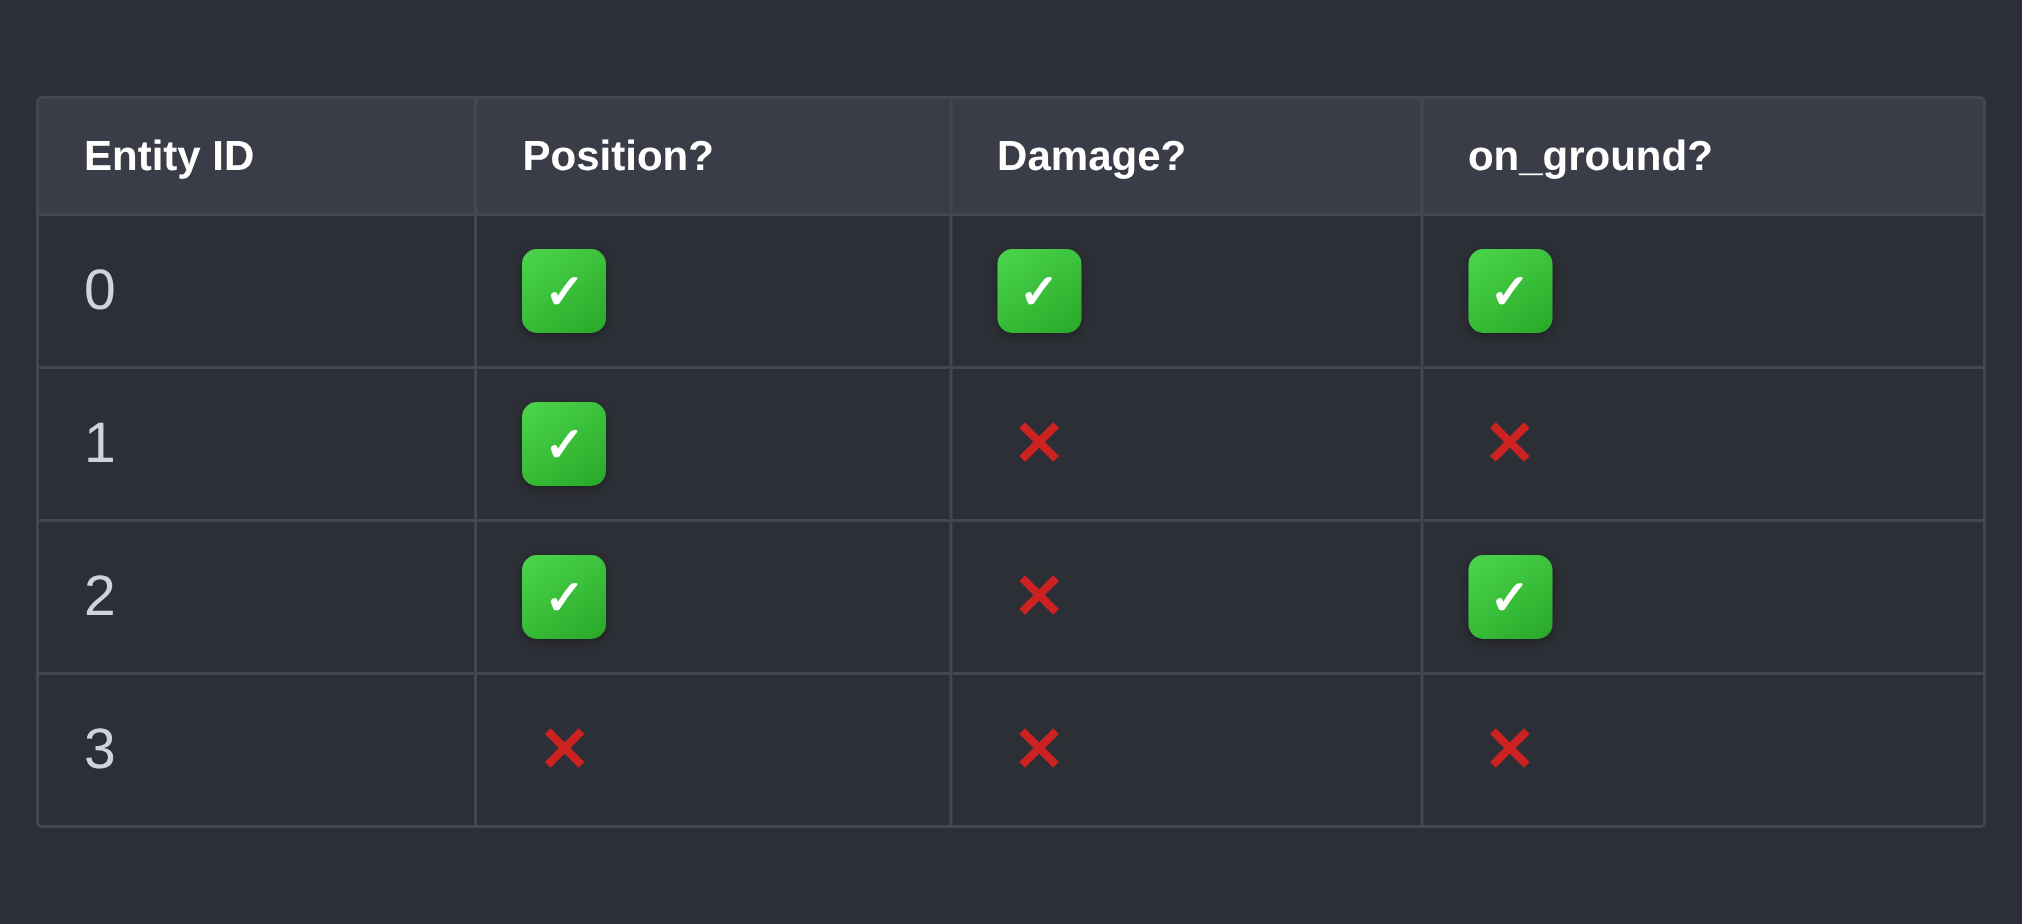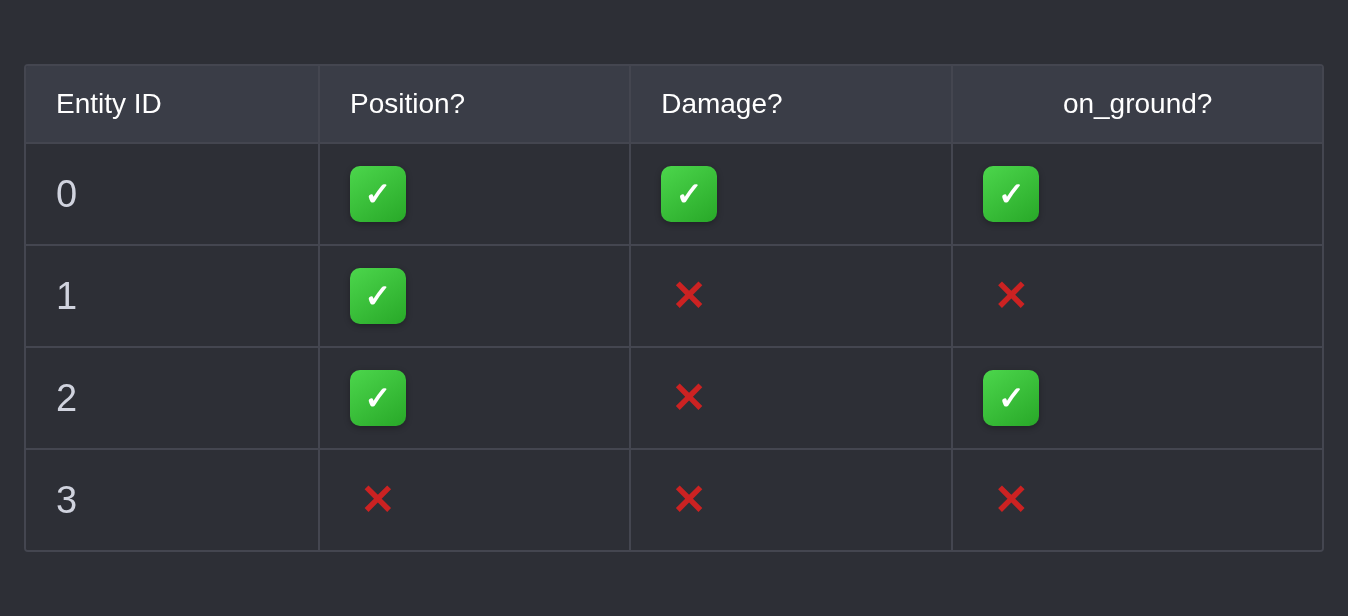--- a/index.html
+++ b/index.html
@@ -30,30 +30,29 @@
       border-collapse: collapse;
     }
 
     thead tr {
       background-color: #3a3d47;
     }
 
     thead th {
       color: #ffffff;
       font-size: 28px;
-      font-weight: 400;
+      font-weight: 700;
       padding: 22px 30px;
       text-align: left;
       border-right: 2px solid #444650;
       border-bottom: 2px solid #444650;
     }
 
     thead th:last-child {
       border-right: none;
-      text-align: center;
     }
 
     tbody tr {
       background-color: #2d2f36;
       border-bottom: 2px solid #444650;
     }
 
     tbody tr:last-child {
       border-bottom: none;
     }

